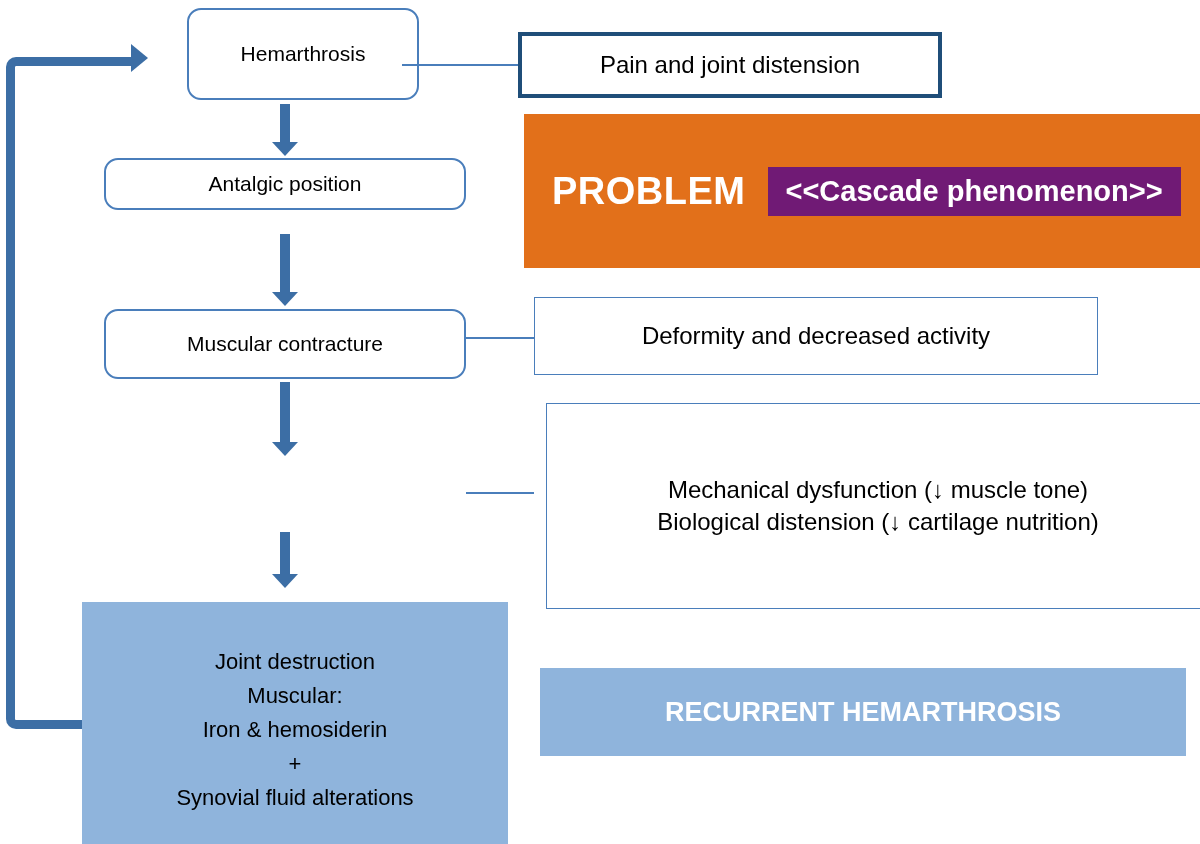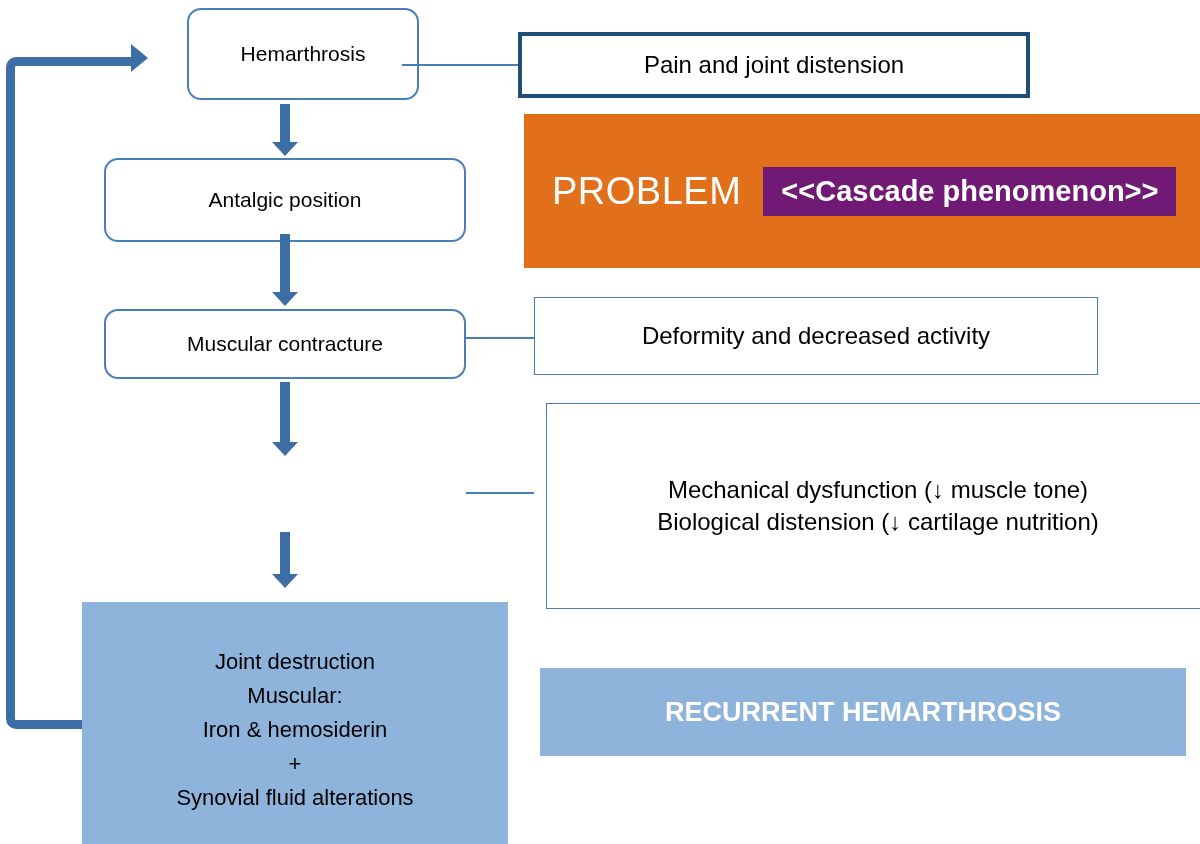--- a/index.html
+++ b/index.html
@@ -68,21 +68,21 @@
   }
   .panel-problem {
     background: #e2701a;
     justify-content: flex-start;
     padding-left: 28px;
     gap: 22px;
   }
   .panel-problem .problem-word {
     color: #ffffff;
     font-size: 38px;
-    font-weight: normal;
+    font-weight: bold;
     letter-spacing: 0.5px;
     text-align: center;
   }
   .panel-problem .cascade-chip {
     background: #701a75;
     color: #ffffff;
     font-size: 29px;
     font-weight: bold;
     padding: 8px 18px;
     white-space: nowrap;
@@ -161,21 +161,21 @@
 <div id="canvas">
 
   <div class="loop" style="left:6px; top:57px; width:130px; height:672px; border-radius:10px 0 0 10px;"></div>
   <div class="loop-stub" style="left:130px; top:720px; width:60px;"></div>
   <div class="loop-head" style="left:131px; top:44px;"></div>
 
   <div class="flow-box" style="left:176px; top:8px; width:232px; height:92px;margin-left:11px;">
     <span>Hemarthrosis</span>
   </div>
 
-  <div class="flow-box" style="left:104px; top:158px; width:362px; height:84px;">
+  <div class="flow-box" style="left:104px; top:158px; width:362px; height:52px;">
     <span>Antalgic position</span>
   </div>
 
   <div class="flow-box" style="left:104px; top:309px; width:362px; height:70px;">
     <span>Muscular contracture</span>
   </div>
 
 
   <div class="arrow" style="left:272px; top:104px; height:52px;">
     <div class="shaft" style="height:38px;"></div>
@@ -194,21 +194,21 @@
 
   <div class="arrow" style="left:272px; top:532px; height:56px;">
     <div class="shaft" style="height:42px;"></div>
     <div class="head" style="top:42px;"></div>
   </div>
 
   <div class="hline" style="left:402px; top:64px; width:118px;"></div>
   <div class="hline" style="left:466px; top:337px; width:68px;"></div>
   <div class="hline" style="left:466px; top:492px; width:68px;"></div>
 
-  <div class="side-box thick" style="left:518px; top:32px; width:512px; height:66px;">
+  <div class="side-box thick" style="left:518px; top:32px; width:424px; height:66px;">
     <span>Pain and joint distension</span>
   </div>
 
   <div class="side-box" style="left:534px; top:297px; width:564px; height:78px;">
     <span>Deformity and decreased activity</span>
   </div>
 
   <div class="side-box" style="left:546px; top:403px; width:664px; height:206px;">
     <div class="multi">
       <div>Mechanical dysfunction (↓ muscle tone)</div>

